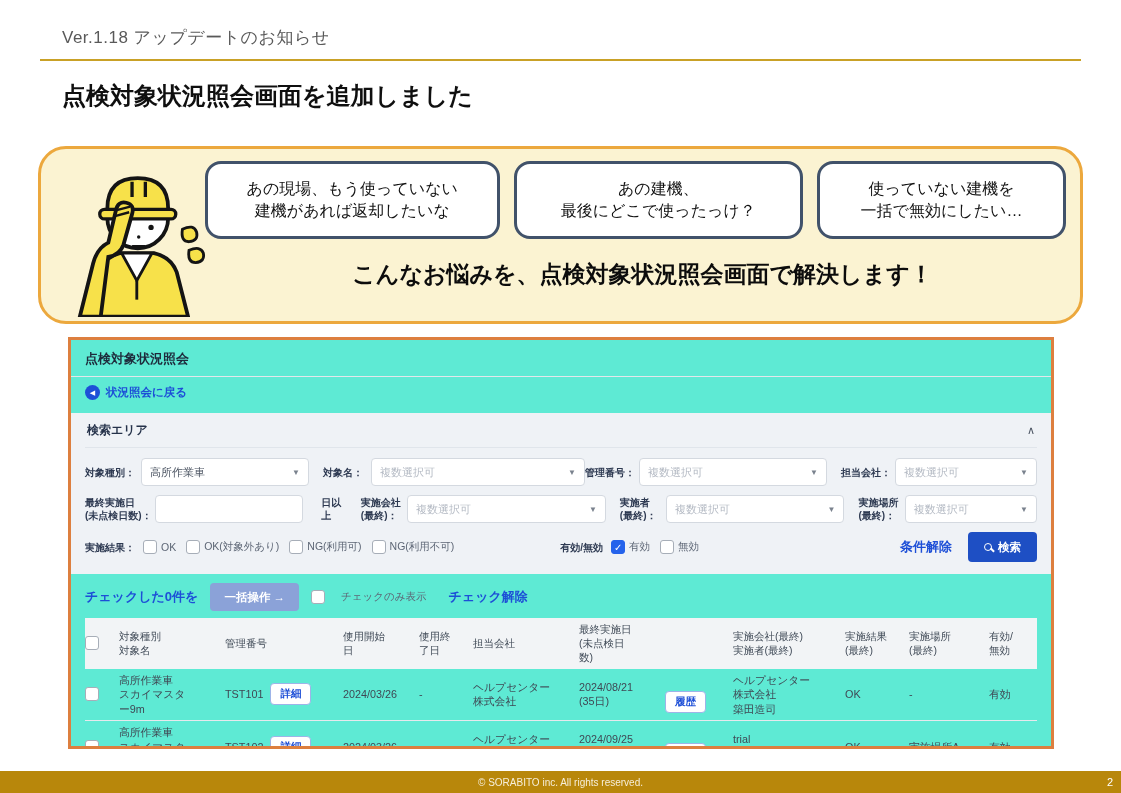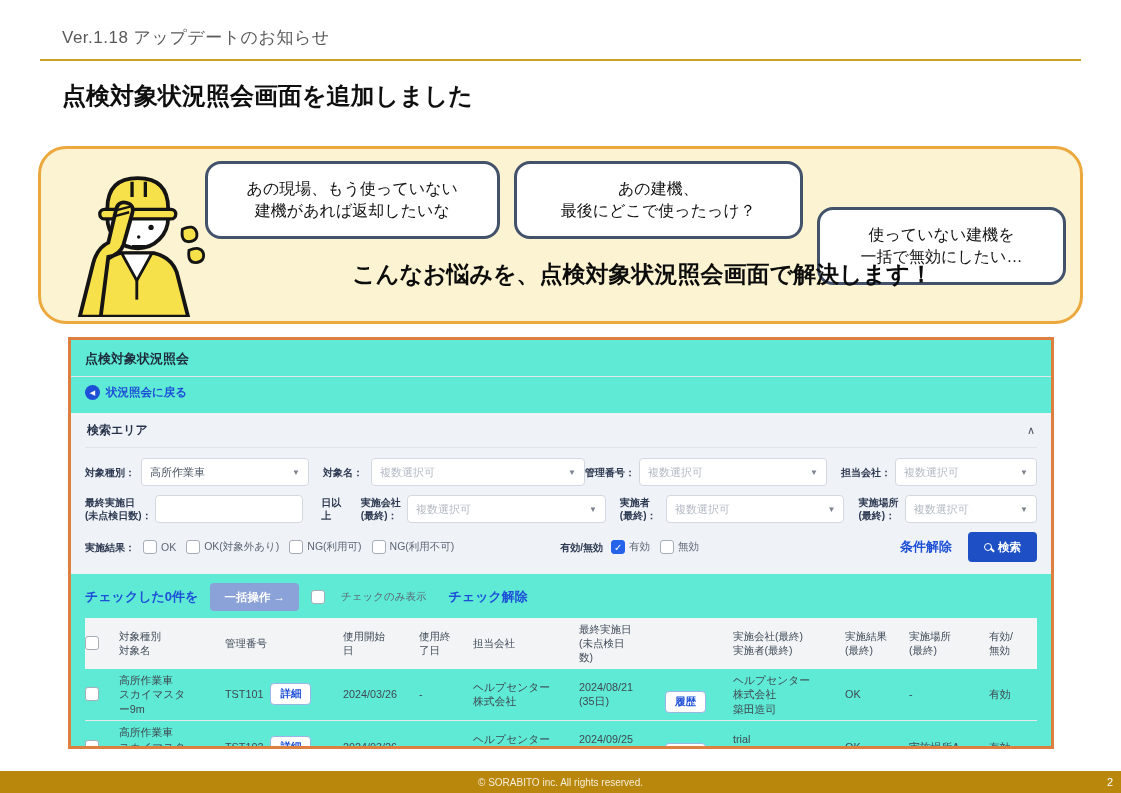--- a/index.html
+++ b/index.html
@@ -13,21 +13,21 @@
   .page-title { position:absolute; left:62px; top:80px; font-size:24px; font-weight:bold; color:#0f0f0f; }
 
   
   .callout { position:absolute; left:38px; top:146px; width:1045px; height:178px;
              background:#FBF3D2; border:3px solid #ECA83D; border-radius:28px; }
   .worker { position:absolute; left:16px; bottom:4px; width:152px; height:162px; }
   .bubbles { position:absolute; left:164px; top:12px; right:14px; display:flex; gap:14px; }
   .bubble { background:#fff; border:3px solid #41526A; border-radius:16px; height:78px;
             display:flex; align-items:center; justify-content:center; text-align:center;
             font-size:16px; color:#111; white-space:pre-line; line-height:1.35; }
-  .bubble.b1 { width:297px; } .bubble.b2 { width:292px; } .bubble.b3 { width:251px;margin-top:46px; }
+  .bubble.b1 { width:297px; } .bubble.b2 { width:292px; } .bubble.b3 { width:251px; }
   .callout-message { position:absolute; left:180px; right:16px; top:110px; text-align:center;
                      font-size:23px; font-weight:bold; color:#0c0c0c; }
 
   
   .shot { position:absolute; left:68px; top:337px; width:986px; height:412px;
           border:3px solid #DD7F3F; background:#5eead4; color:#3b4350; overflow:hidden; }
   .app-title-row { padding:9px 14px 8px; border-bottom:1px solid #e4e7eb; }
   .app-title { font-size:13px; font-weight:bold; color:#1e2b3c; }
   .back-row { padding:8px 14px; display:flex; align-items:center; gap:6px; }
   .back-icon { width:15px; height:15px; border-radius:50%; background:#1D4FD7; color:#fff;

